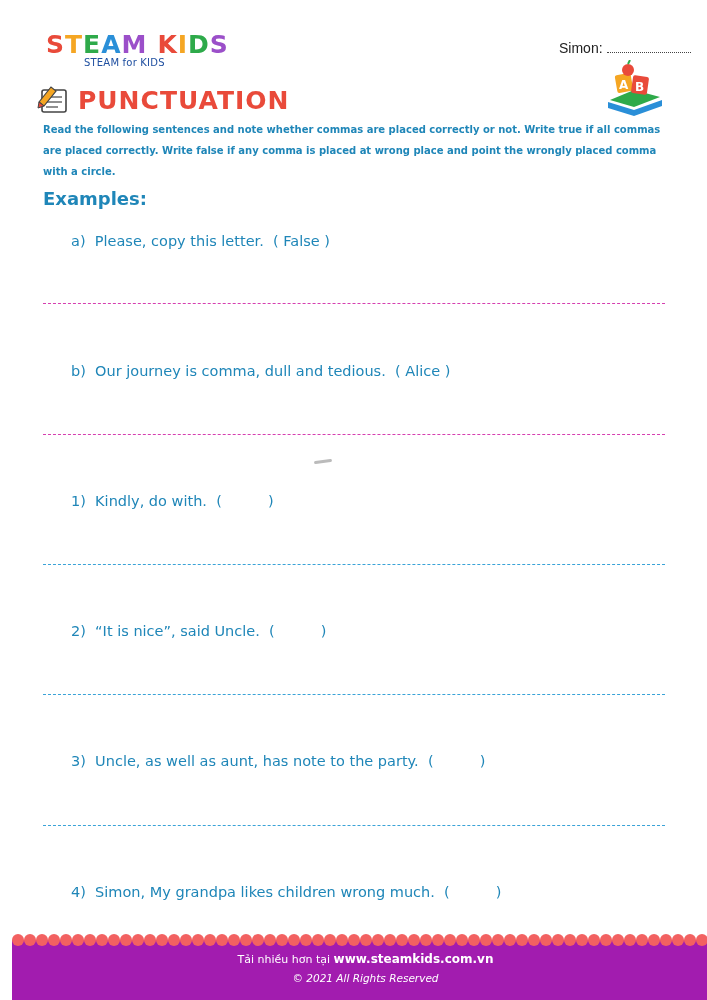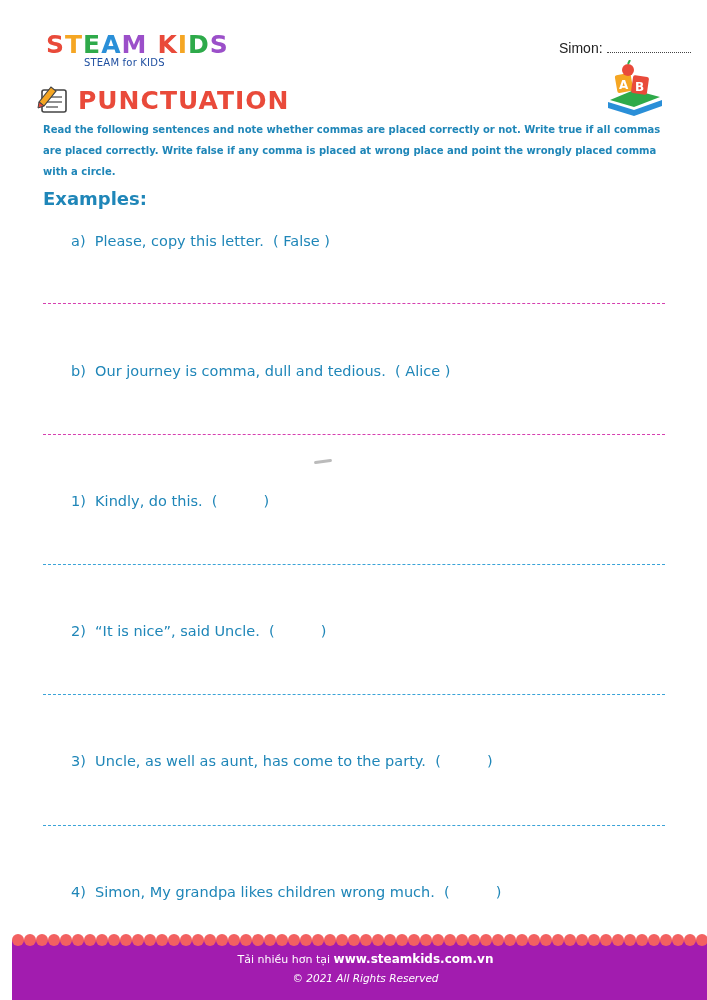--- a/index.html
+++ b/index.html
@@ -82,27 +82,27 @@
 <div class="examples-label">Examples:</div>
 
 <div class="q" style="top:233px"><span>a)</span>  <span>Please, copy this letter.</span>  <span>( False )</span></div>
 <div class="rule pink" style="top:303px"></div>
 
 <div class="q" style="top:363px"><span>b)</span>  <span>Our journey is comma, dull and tedious.</span>  <span>( Alice )</span></div>
 <div class="rule pink" style="top:434px"></div>
 
 <div class="stray-mark"></div>
 
-<div class="q" style="top:493px"><span>1)</span>  <span>Kindly, do this.</span>  <span>(          )</span></div>
+<div class="q" style="top:493px"><span>1)</span>  <span>Kindly, do with.</span>  <span>(          )</span></div>
 <div class="rule blue" style="top:564px"></div>
 
 <div class="q" style="top:623px"><span>2)</span>  <span>“It is nice”, said Uncle.</span>  <span>(          )</span></div>
 <div class="rule blue" style="top:694px"></div>
 
-<div class="q" style="top:753px"><span>3)</span>  <span>Uncle, as well as aunt, has come to the party.</span>  <span>(          )</span></div>
+<div class="q" style="top:753px"><span>3)</span>  <span>Uncle, as well as aunt, has note to the party.</span>  <span>(          )</span></div>
 <div class="rule blue" style="top:825px"></div>
 
 <div class="q" style="top:884px"><span>4)</span>  <span>Simon, My grandpa likes children wrong much.</span>  <span>(          )</span></div>
 
 <div class="footer">
   <div class="footer-scallop" id="scallop">
       <span></span>
       <span></span>
       <span></span>
       <span></span>

